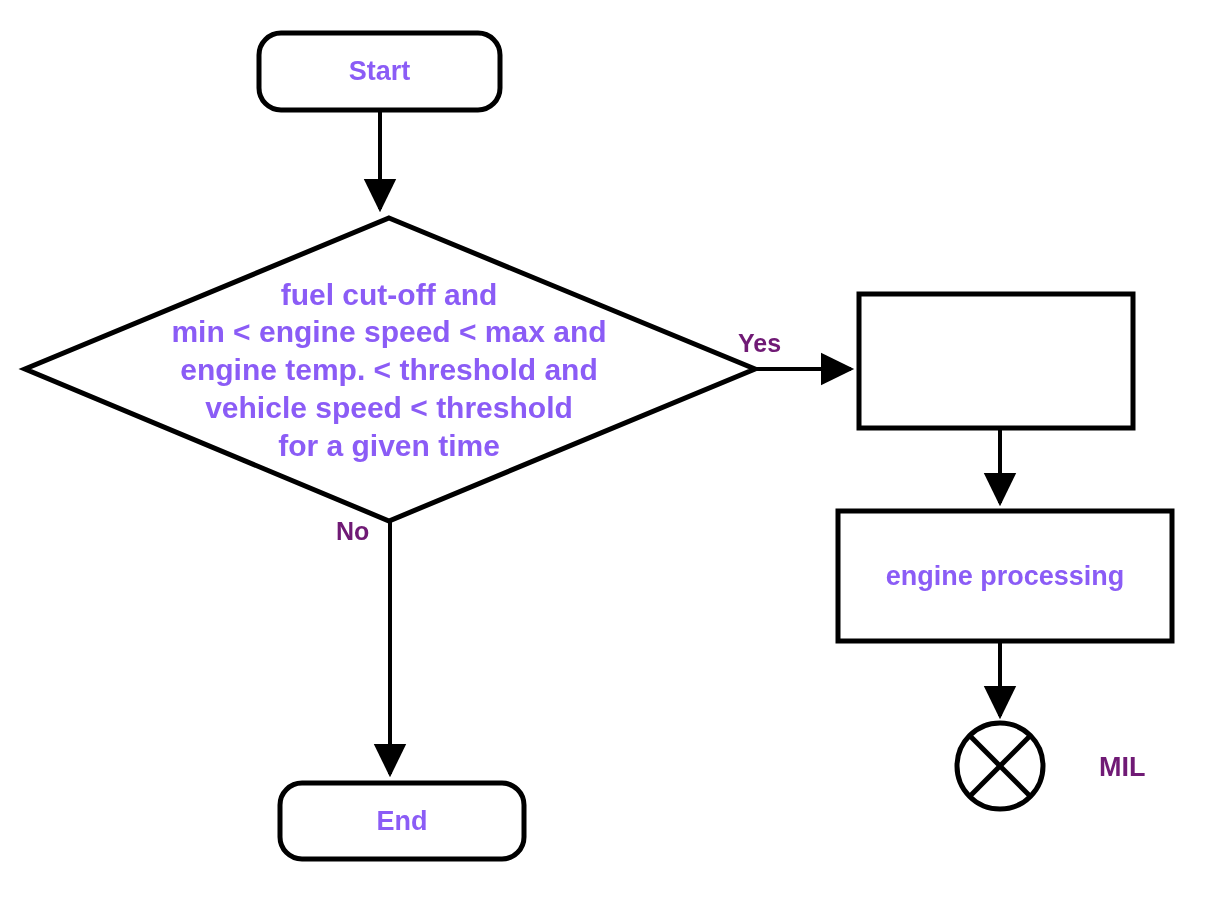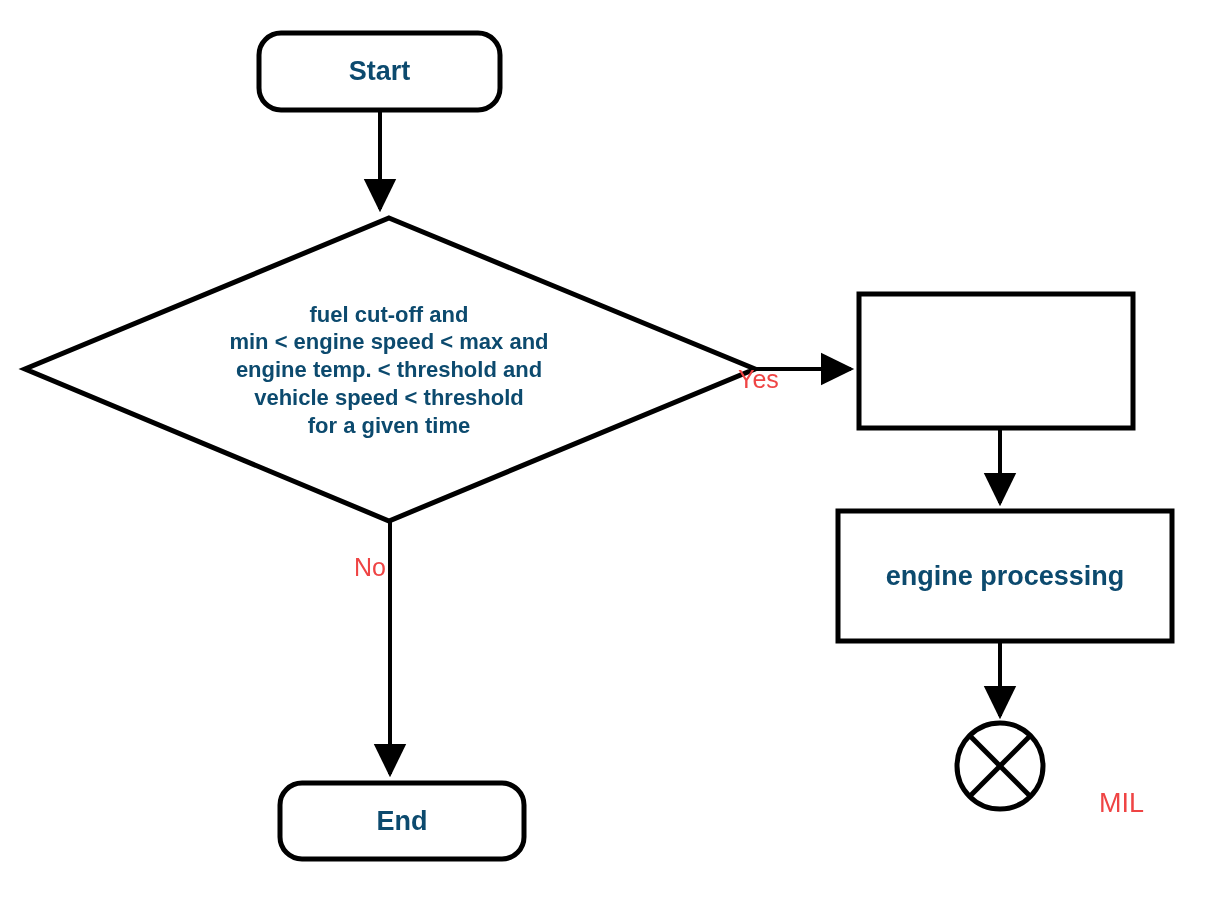--- a/index.html
+++ b/index.html
@@ -22,35 +22,34 @@
     width: 1216px;
     height: 912px;
   }
   .node-text {
     position: absolute;
     display: flex;
     align-items: center;
     justify-content: center;
     text-align: center;
     font-weight: bold;
-    color: #0c4a6e;
+    color: #8b5cf6;
     white-space: pre;
     line-height: 1.26;
     pointer-events: none;
   }
   .edge-label {
     position: absolute;
-    font-weight: normal;
-    color: #ef4444;
+    font-weight: bold;
+    color: #701a75;
     white-space: pre;
-    margin-top: 36px;
   }
   .terminal-label { font-size: 27px; }
   .process-label { font-size: 27px; }
-  .decision-label { font-size: 22px; }
+  .decision-label { font-size: 30px; }
   .branch-label { font-size: 25px; }
   .mil-label { font-size: 27px; }
 </style>
 </head>
 <body>
 
 <div id="canvas">
 
   <svg id="flow-svg" viewBox="0 0 1216 912">
     <defs>
@@ -89,21 +88,21 @@
   <div class="node-text terminal-label" style="left:259px; top:33px; width:241px; height:77px;">Start</div>
 
   <div class="node-text decision-label" style="left:124px; top:265px; width:530px; height:210px;">fuel cut-off and
 min &lt; engine speed &lt; max and
 engine temp. &lt; threshold and
 vehicle speed &lt; threshold
 for a given time</div>
 
   <div class="edge-label branch-label" style="left:738px; top:329px;">Yes</div>
 
-  <div class="edge-label branch-label" style="left:354px; top:517px;">No</div>
+  <div class="edge-label branch-label" style="left:336px; top:517px;">No</div>
 
 
   <div class="node-text process-label" style="left:838px; top:511px; width:334px; height:130px;">engine processing</div>
 
   <div class="edge-label mil-label" style="left:1099px; top:752px;">MIL</div>
 
   <div class="node-text terminal-label" style="left:280px; top:783px; width:244px; height:76px;">End</div>
 
 </div>
 

